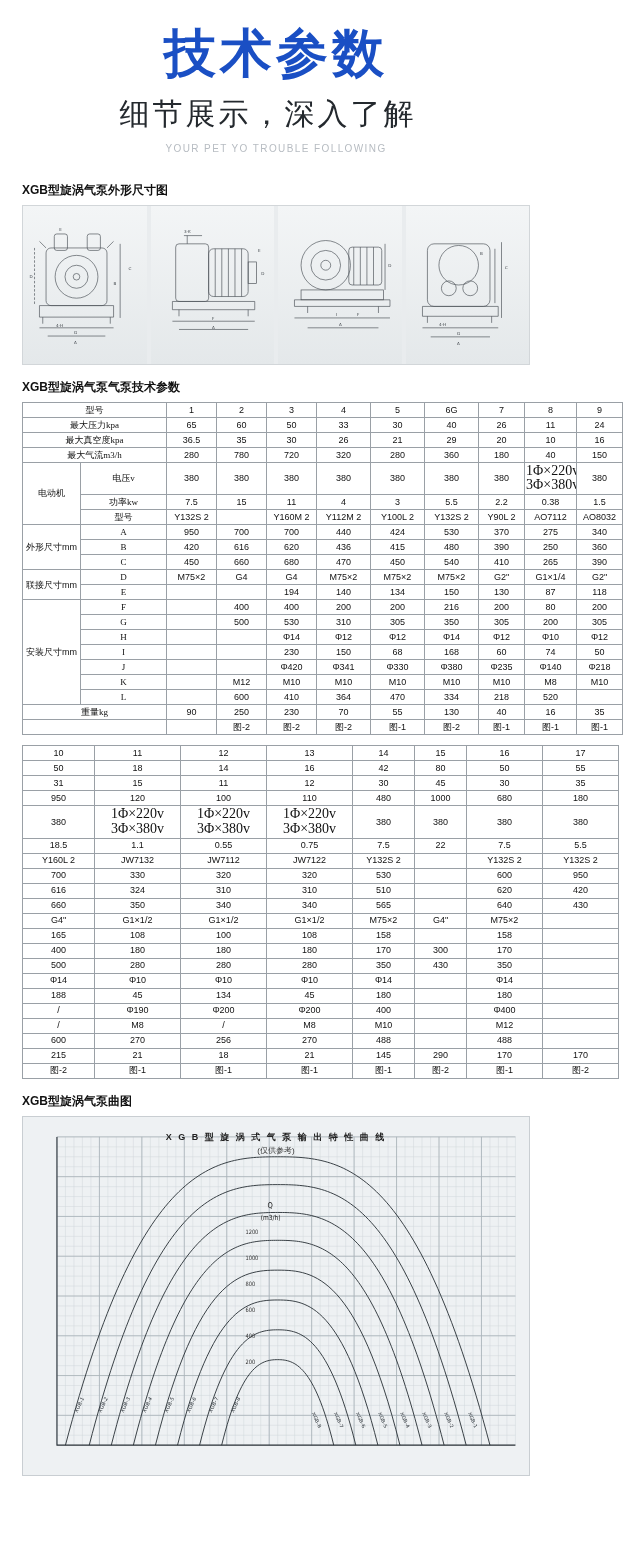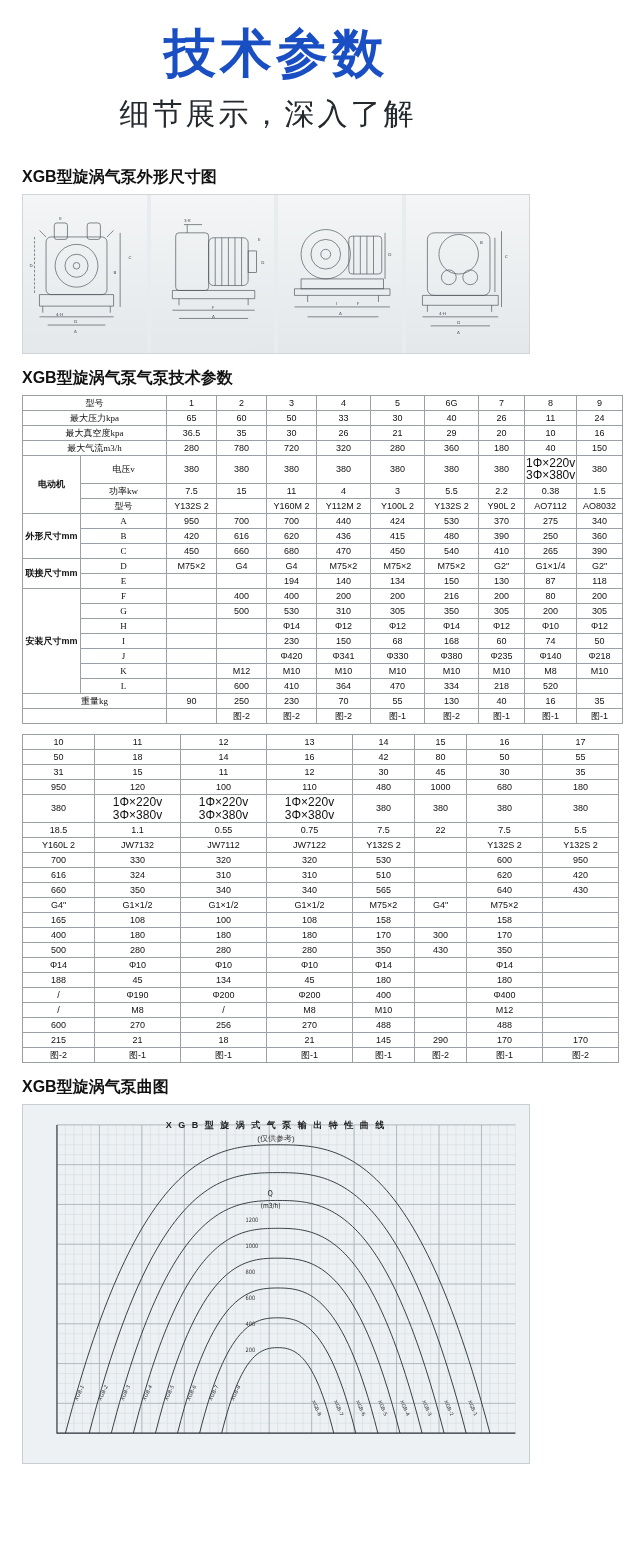--- a/index.html
+++ b/index.html
@@ -30,21 +30,21 @@
   }
   .hero-en {
     font-size:10px;
     color:#b7bcc2;
     letter-spacing:1.4px;
     margin:0 0 4px 0;
   }
 
   
   .sec-title {
-    font-size:16px;
+    font-size:12px;
     font-weight:bold;
     color:#111;
     margin:14px 0 6px 22px;
   }
 
   
   .drawings {
     margin:0 22px;
     height:160px;
     display:flex;
@@ -73,22 +73,22 @@
     border:1px solid #9aa0a6;
     text-align:center;
     padding:1px 1px;
     height:15px;
     line-height:1.15;
     font-weight:normal;
     white-space:nowrap;
     overflow:hidden;
   }
   table.spec td.lbl { font-weight:normal;font-family:Liberation Serif, serif; }
-  table.spec td.rowgroup { font-weight:bold; }
-  table.spec td.two-line { line-height:1.05; font-size:12px; }
+  table.spec td.rowgroup { font-weight:normal; }
+  table.spec td.two-line { line-height:1.05; font-size:14px;font-family:Liberation Serif, serif; }
 
   .tbl-gap { height:10px; }
 
   
   .chart-wrap {
     margin:0 22px;
     border:1px solid #c9ced2;
     background:#eef1f3;
     height:360px;
     position:relative;
@@ -111,20 +111,21 @@
   }
 </style>
 </head>
 <body>
 
 <div class="page">
 
   <div class="hero">
     <div class="hero-title">技术参数</div>
     <div class="hero-sub">细节展示，深入了解</div>
+    <div class="hero-en">YOUR PET YO TROUBLE FOLLOWING</div>
   </div>
 
   <div class="sec-title">XGB型旋涡气泵外形尺寸图</div>
   <div class="drawings">
 
     <div class="draw-cell">
       <svg viewBox="0 0 150 160" preserveAspectRatio="xMidYMid meet">
         <g stroke="#4a4f55" fill="none" stroke-width="0.8">
           <rect x="28" y="35" width="74" height="70" rx="6"></rect>
           <circle cx="65" cy="70" r="26"></circle>

